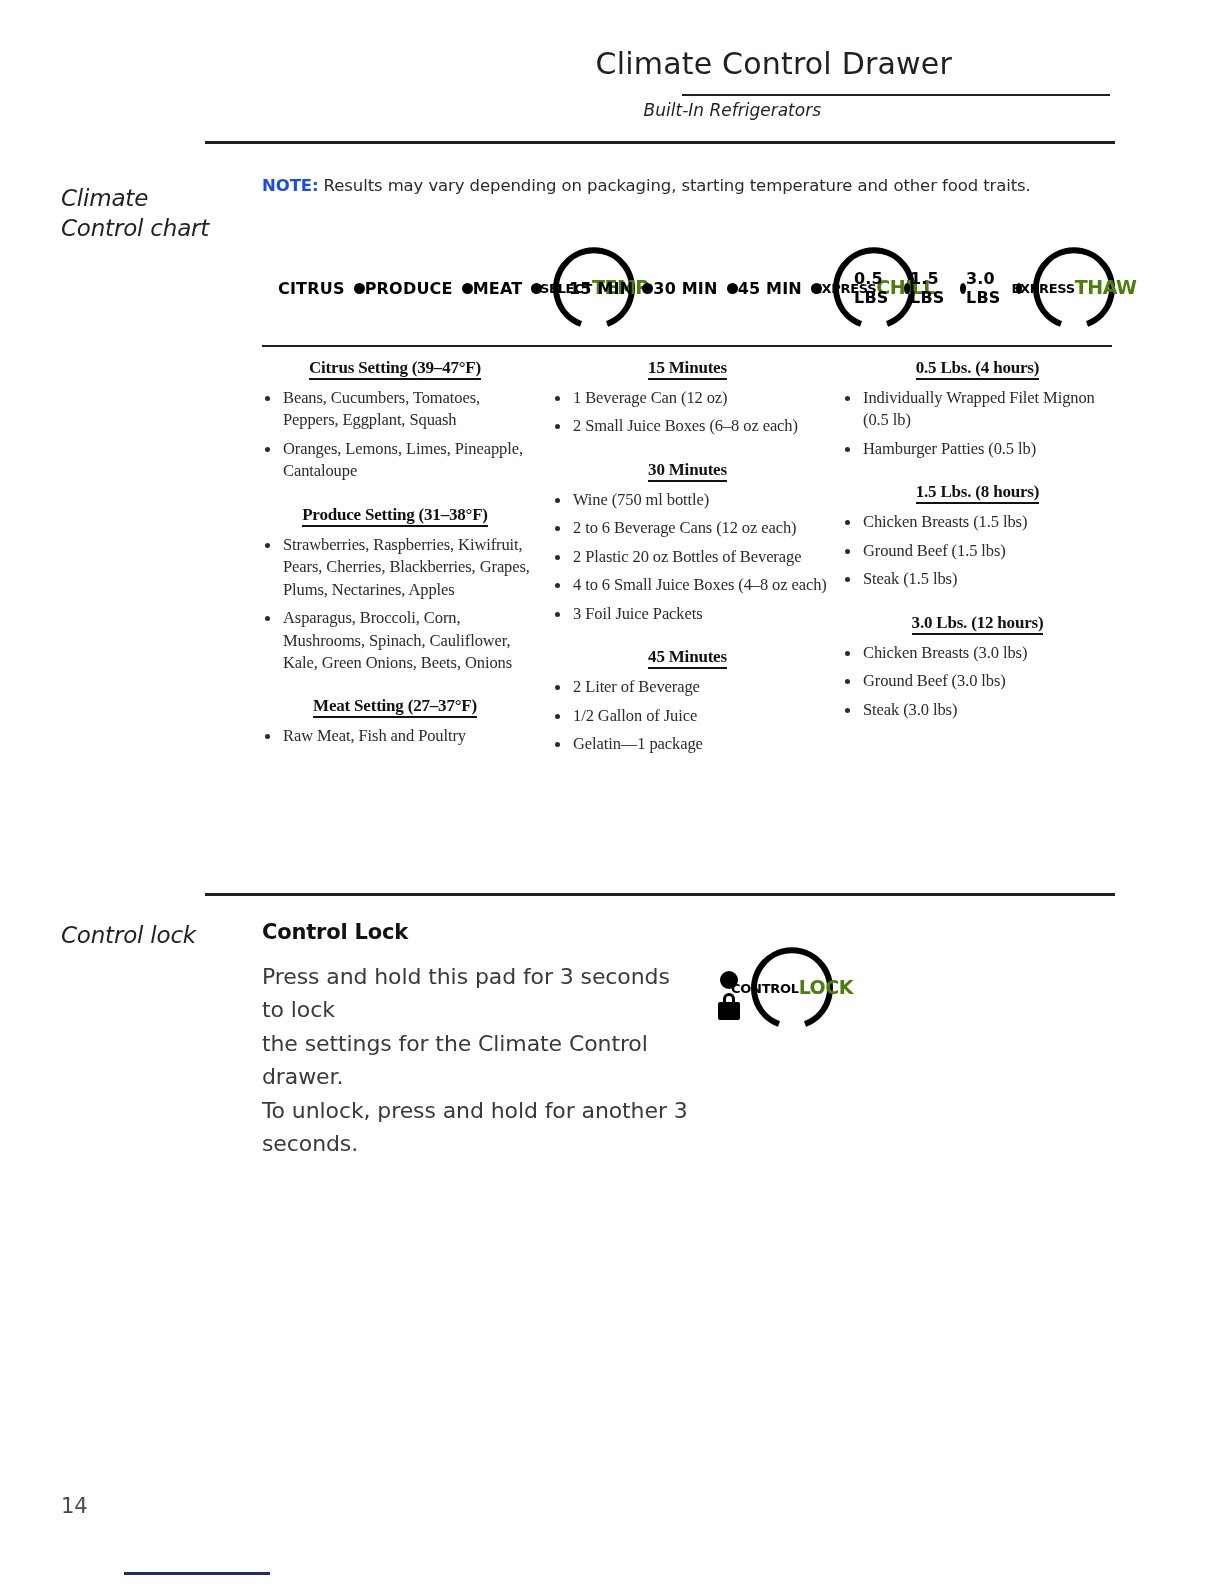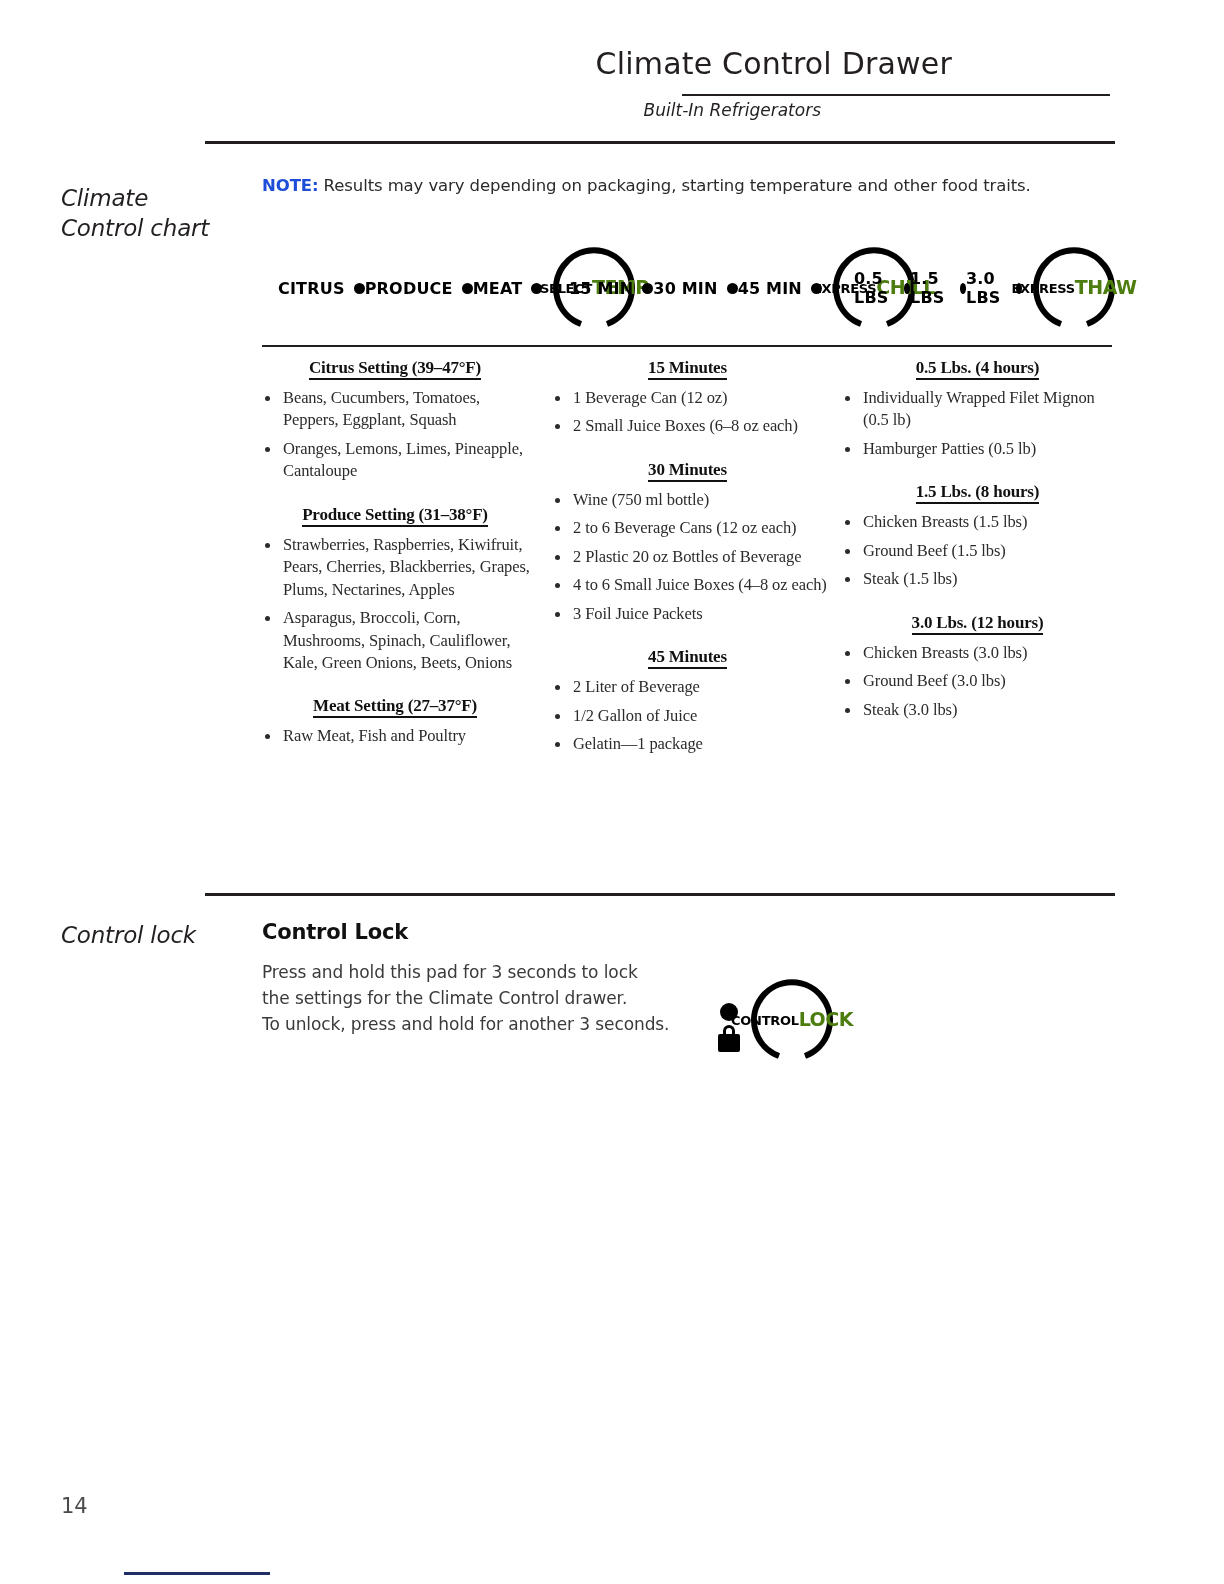--- a/index.html
+++ b/index.html
@@ -249,30 +249,30 @@
     width: 855px;
   }
   .lock-title {
     font-size: 21px;
     font-weight: 700;
     color: #111;
     letter-spacing: -0.2px;
     margin-bottom: 16px;
   }
   .lock-body {
-    font-size: 17px;
+    font-size: 22px;
     line-height: 1.52;
     color: #3a3a3a;
     letter-spacing: -0.1px;
     width: 430px;
   }
   .lock-icon-wrap {
     position: absolute;
     left: 455px;
-    top: 54px;
+    top: 22px;
     width: 130px;
     height: 92px;
     display: flex;
     align-items: center;
   }
   .padlock {
     position: relative;
     width: 24px;
     height: 52px;
     margin-right: 8px;

